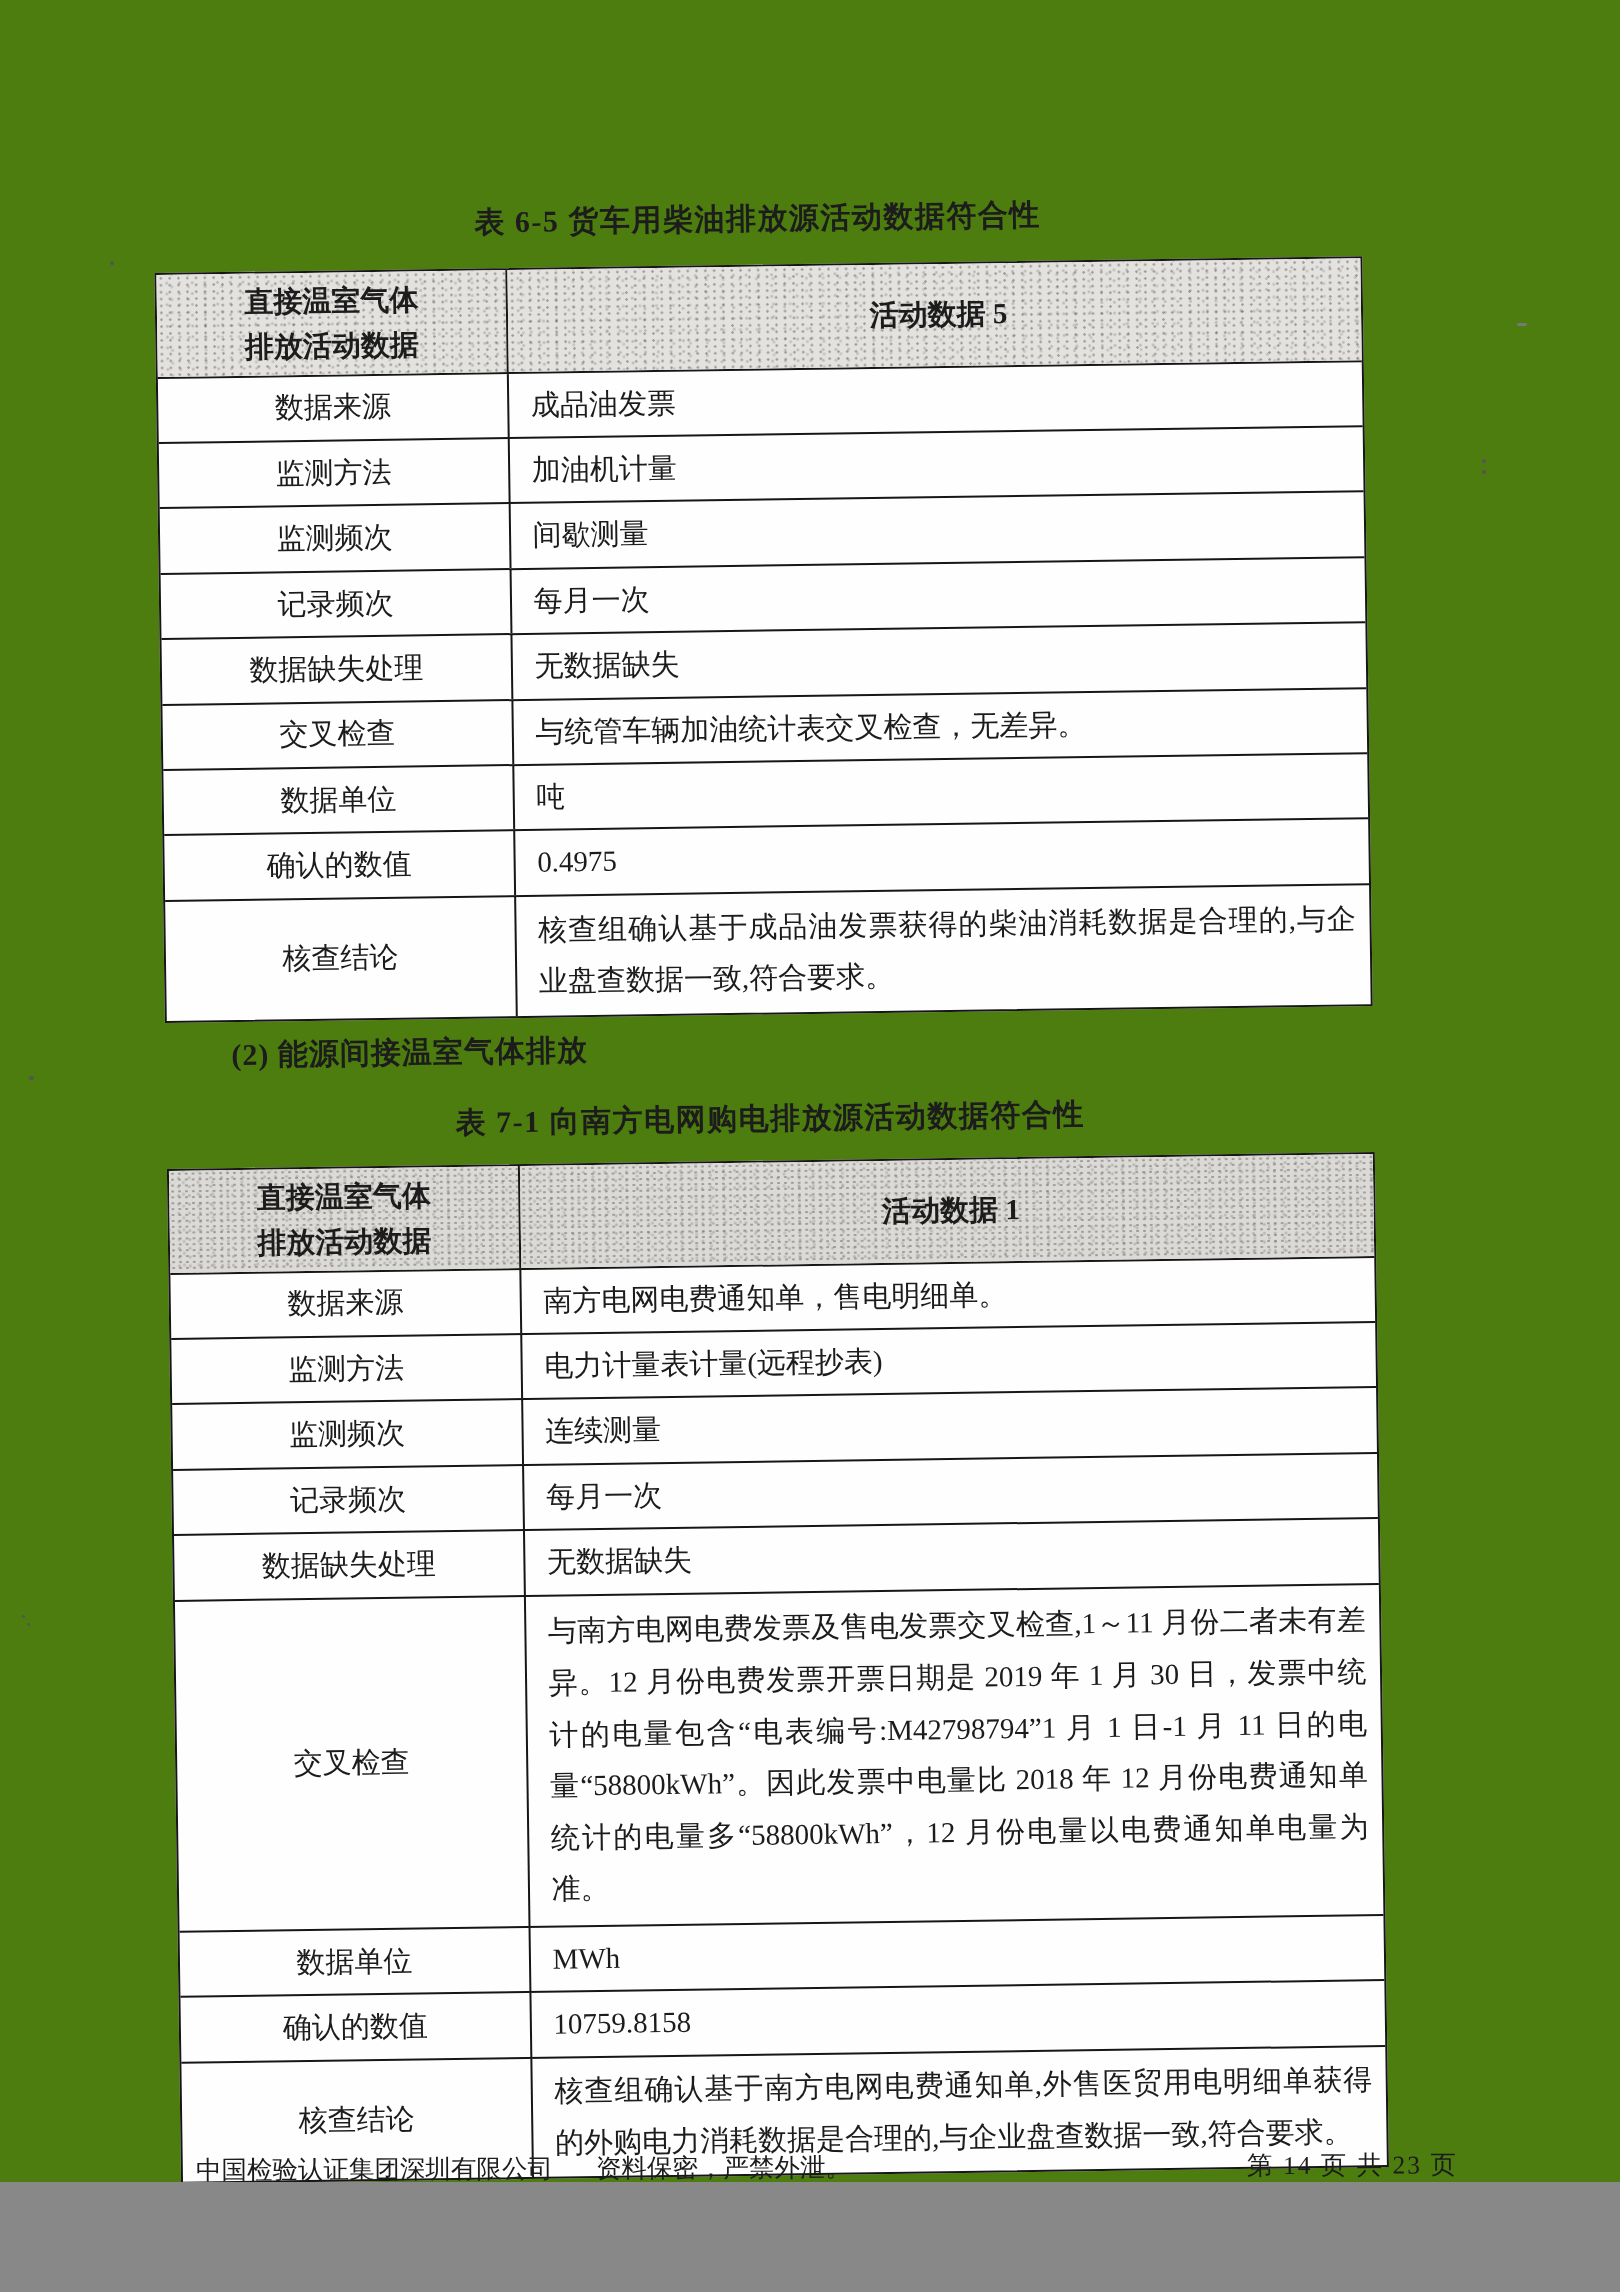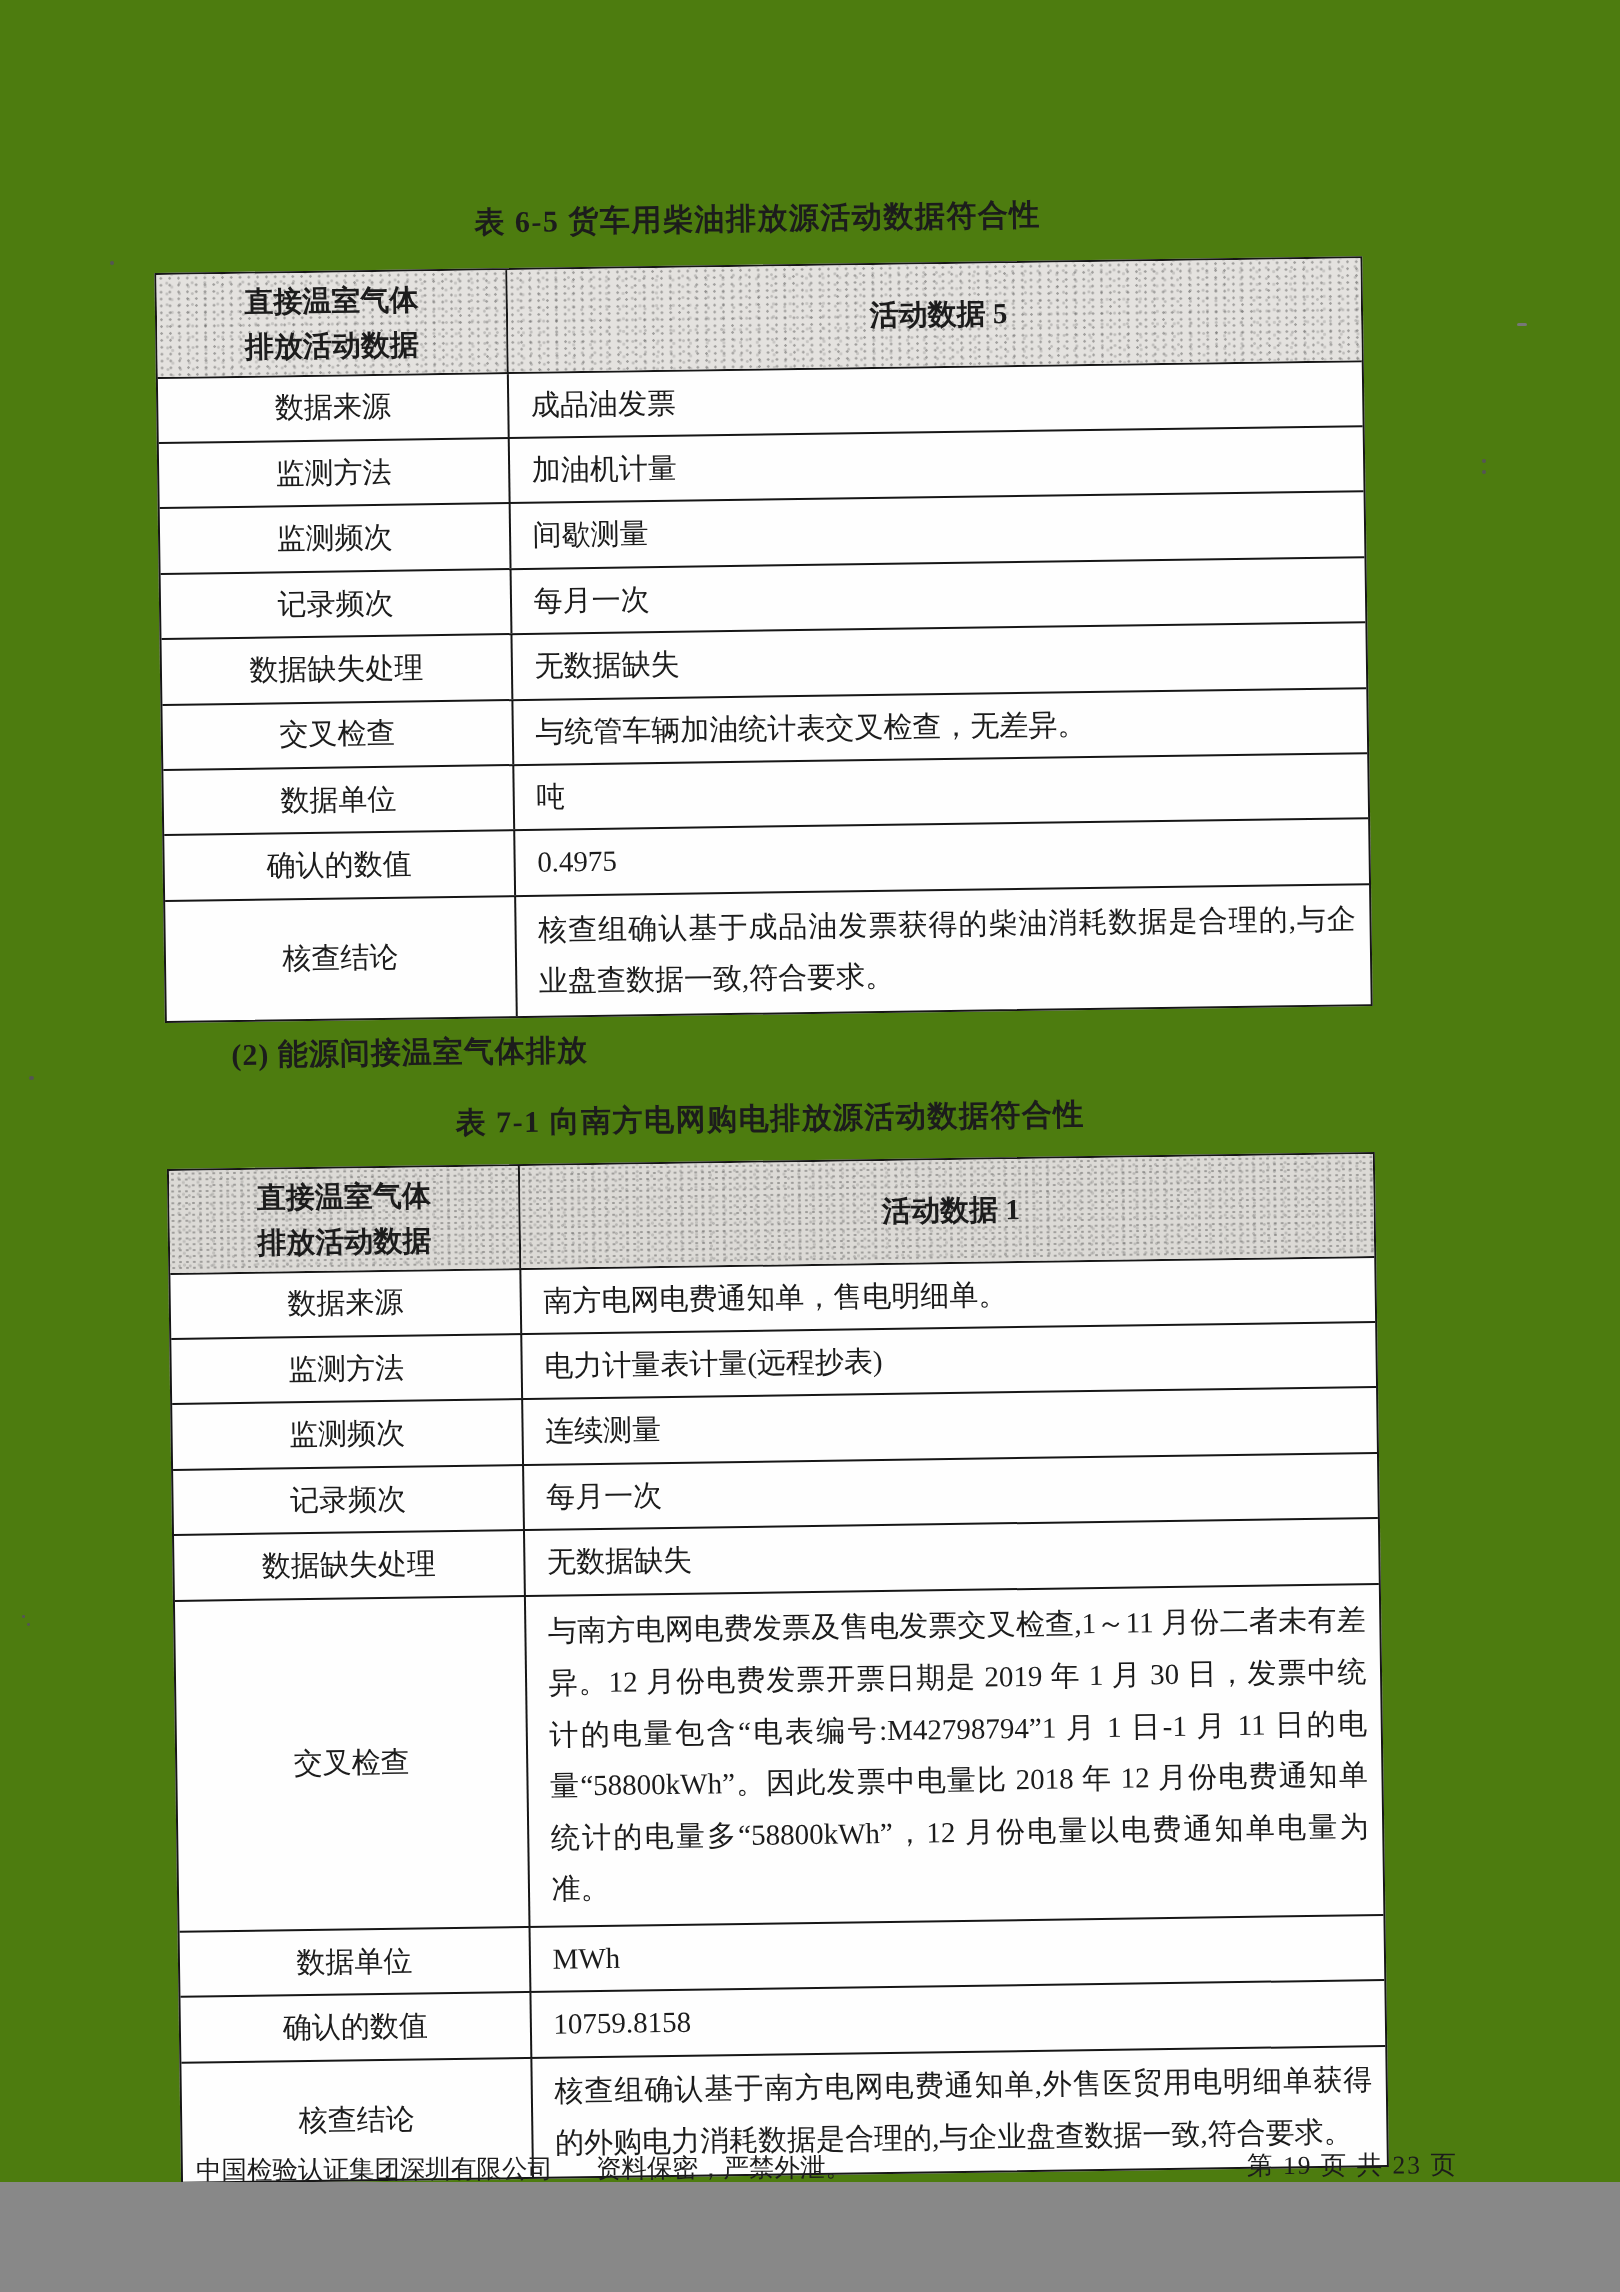--- a/index.html
+++ b/index.html
@@ -202,21 +202,21 @@
         <div class="cl">核查结论</div>
         <div class="cv long">核查组确认基于南方电网电费通知单,外售医贸用电明细单获得的外购电力消耗数据是合理的,与企业盘查数据一致,符合要求。</div>
       </div>
     </div>
 
   </div>
 
   <div class="footer">
     <span class="company">中国检验认证集团深圳有限公司</span>
     <span class="confidential">资料保密，严禁外泄。</span>
-    <span class="pagenum">第 19 页 共 23 页</span>
+    <span class="pagenum">第 14 页 共 23 页</span>
   </div>
 
   <div class="speck" id="speck1"></div>
   <div class="speck" id="speck2"></div>
   <div class="speck" id="speck3"></div>
   <div class="speck" id="speck4"></div>
   <div class="speck" id="speck5"></div>
   <div class="speck" id="speck6"></div>
   <div class="speck" id="speck7"></div>
 </div>

